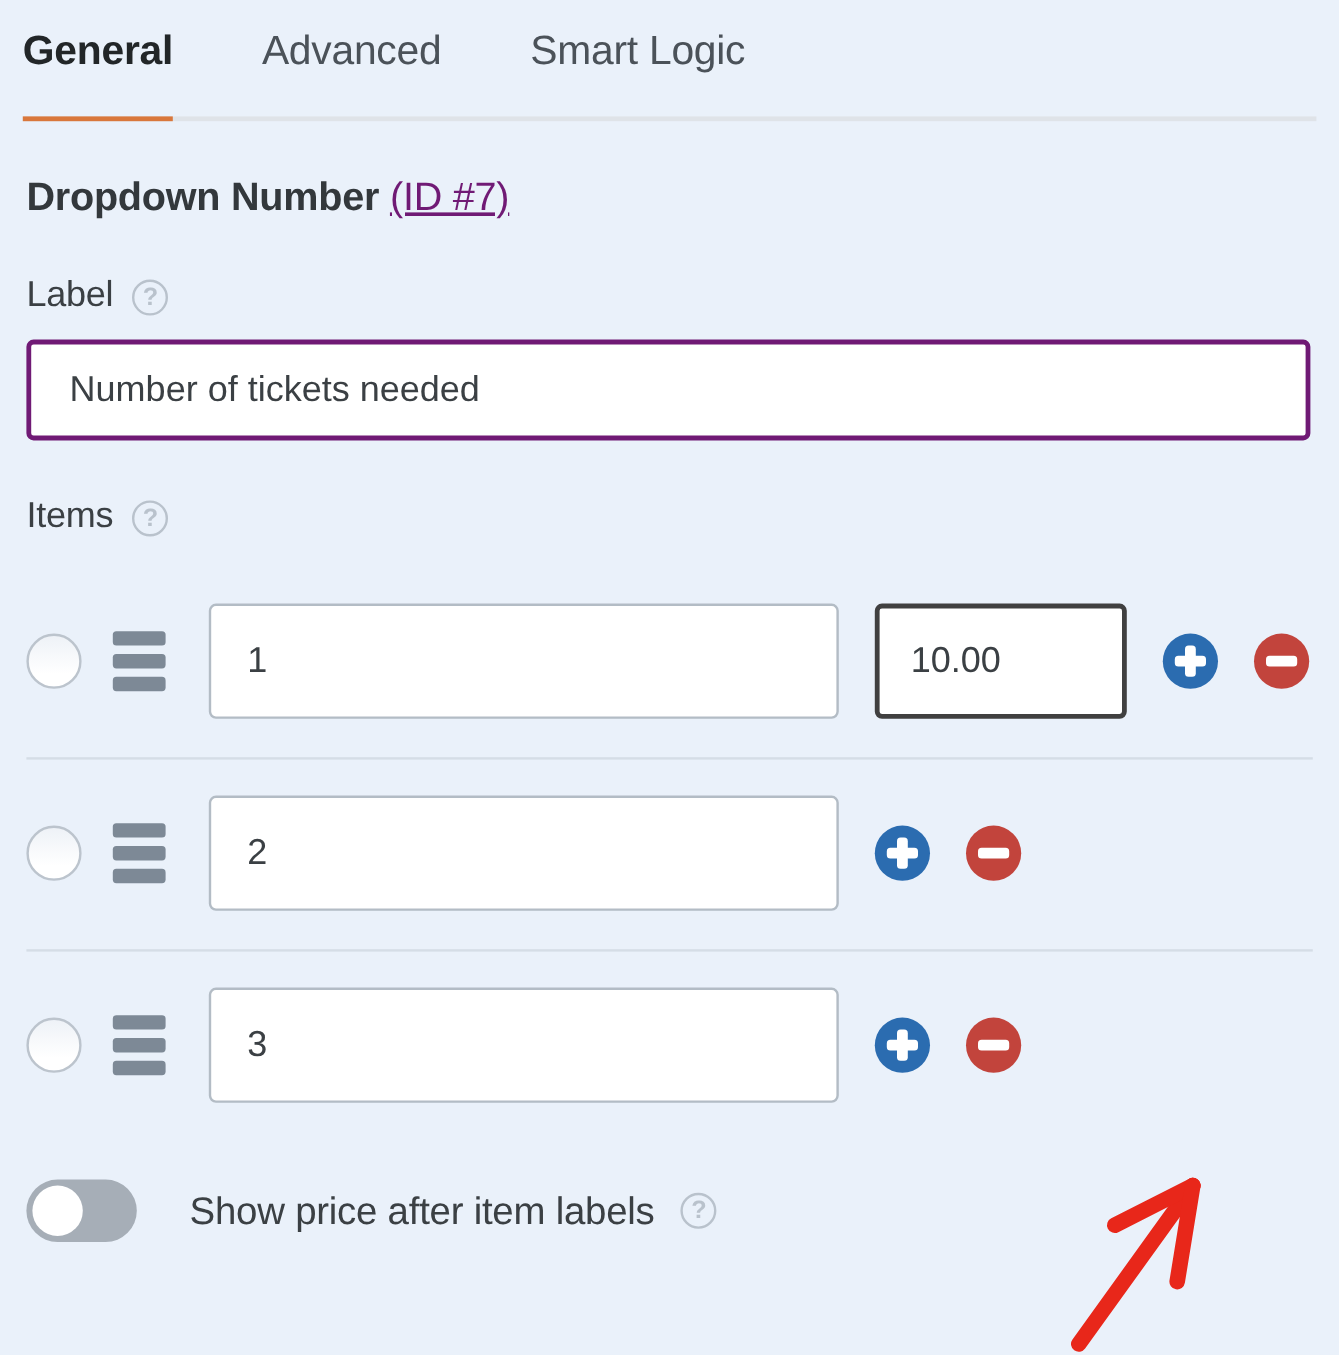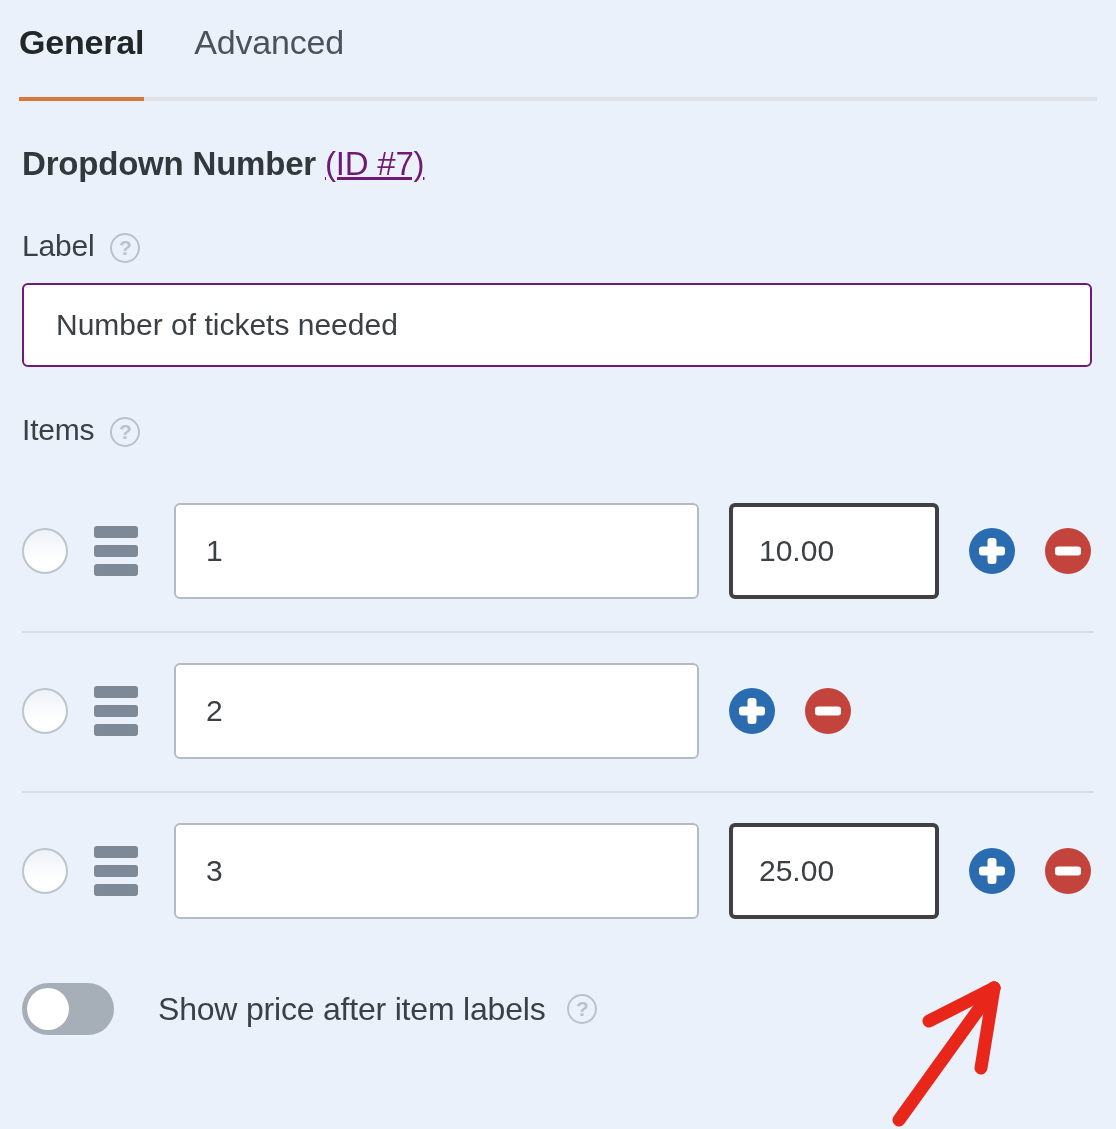--- a/index.html
+++ b/index.html
@@ -15,20 +15,21 @@
     -webkit-font-smoothing: antialiased;
   }
 
   
   .tabbar {
     position: relative;
     height: 101px;
     padding-left: 19px;
     display: flex;
     align-items: flex-start;
+    gap: 24px;
   }
   .tabbar::after {
     content: "";
     position: absolute;
     left: 19px;
     right: 19px;
     bottom: 0;
     height: 4px;
     background: #dfe3e8;
   }
@@ -106,21 +107,21 @@
     padding-bottom: 1px;
   }
 
   
   .label-input {
     display: block;
     margin: 20px 0 0 22px;
     width: 1070px;
     height: 84px;
     background: #fff;
-    border: 2px solid #701a75;
+    border: 4px solid #701a75;
     border-radius: 6px;
     font-size: 30px;
     font-family: inherit;
     color: #3b4044;
     padding: 0 0 0 32px;
     outline: none;
   }
 
   
   .items-list { margin-top: 24px; }
@@ -277,20 +278,23 @@
 </head>
 <body>
 
 <div class="tabbar">
   <button class="tab active">
     <span>General</span>
   </button>
   <button class="tab">
     <span>Advanced</span>
   </button>
+  <button class="tab">
+    <span>Smart Logic</span>
+  </button>
 </div>
 
 <div class="section-head">
   <span>Dropdown Number</span>
   <span class="sub">(ID #7)</span>
 </div>
 
 <div class="field-label">
   <span class="lbl-text">Label</span>
   <span class="help-icon">?</span>
@@ -340,21 +344,20 @@
   </div>
 
   <div class="item-row">
     <span class="radio-dot"></span>
     <span class="drag-handle">
       <span></span>
         <span></span>
         <span></span>
     </span>
     <input class="item-value" type="text" value="3" style="">
-    <input class="item-price" type="text" value="25.00" style="">
     <button class="row-btn add">
       <span class="bar-h"></span>
         <span class="bar-v"></span>
     </button>
     <button class="row-btn remove">
       <span class="bar-h"></span>
     </button>
   </div>
 
 </div>

